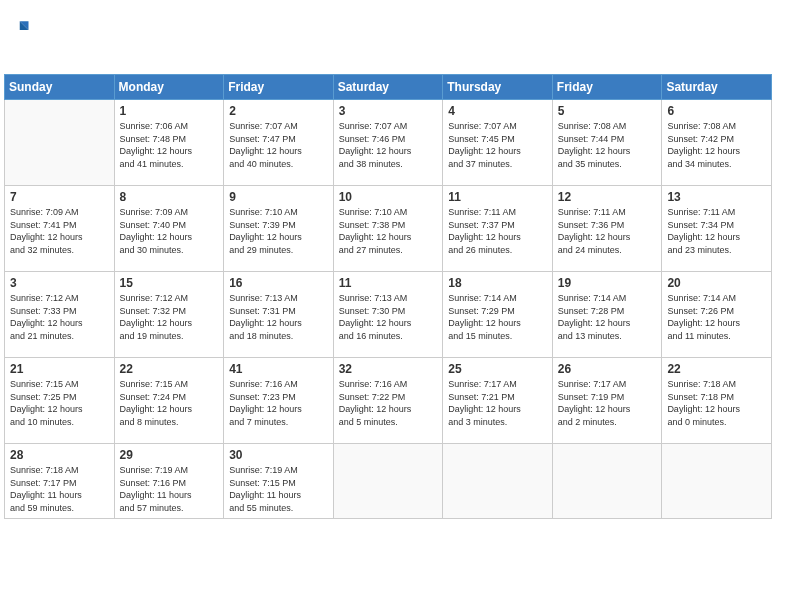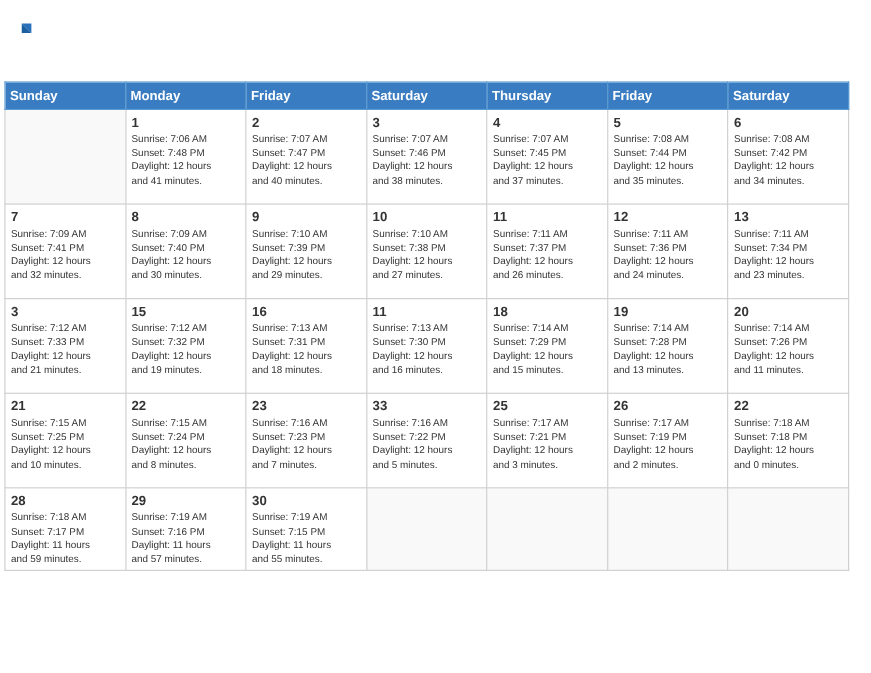--- a/index.html
+++ b/index.html
@@ -222,25 +222,25 @@
         <tr>
           <td>
             <span class="day-number">21</span>
             <div class="day-info">Sunrise: 7:15 AM<br>Sunset: 7:25 PM<br>Daylight: 12 hours<br>and 10 minutes.</div>
           </td>
           <td>
             <span class="day-number">22</span>
             <div class="day-info">Sunrise: 7:15 AM<br>Sunset: 7:24 PM<br>Daylight: 12 hours<br>and 8 minutes.</div>
           </td>
           <td>
-            <span class="day-number">23</span>
+            <span class="day-number">41</span>
             <div class="day-info">Sunrise: 7:16 AM<br>Sunset: 7:23 PM<br>Daylight: 12 hours<br>and 7 minutes.</div>
           </td>
           <td>
-            <span class="day-number">33</span>
+            <span class="day-number">32</span>
             <div class="day-info">Sunrise: 7:16 AM<br>Sunset: 7:22 PM<br>Daylight: 12 hours<br>and 5 minutes.</div>
           </td>
           <td>
             <span class="day-number">25</span>
             <div class="day-info">Sunrise: 7:17 AM<br>Sunset: 7:21 PM<br>Daylight: 12 hours<br>and 3 minutes.</div>
           </td>
           <td>
             <span class="day-number">26</span>
             <div class="day-info">Sunrise: 7:17 AM<br>Sunset: 7:19 PM<br>Daylight: 12 hours<br>and 2 minutes.</div>
           </td>

